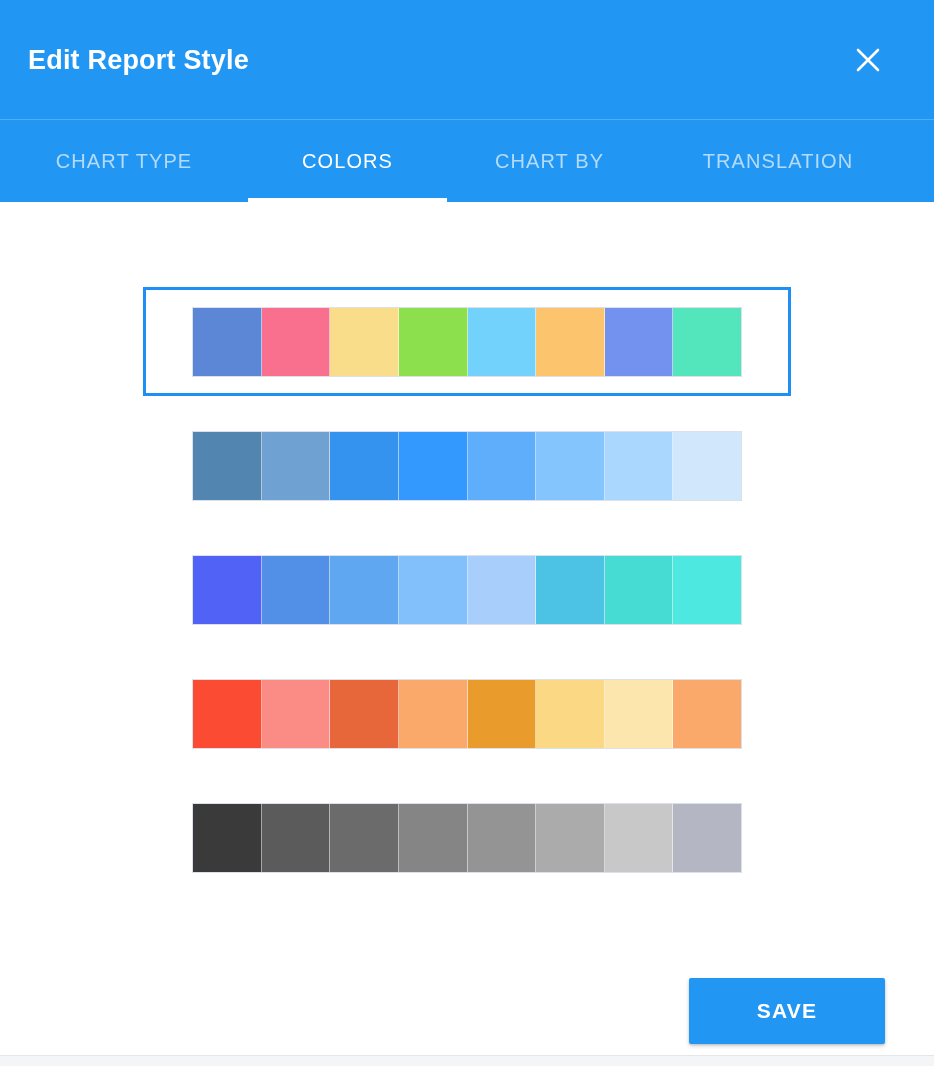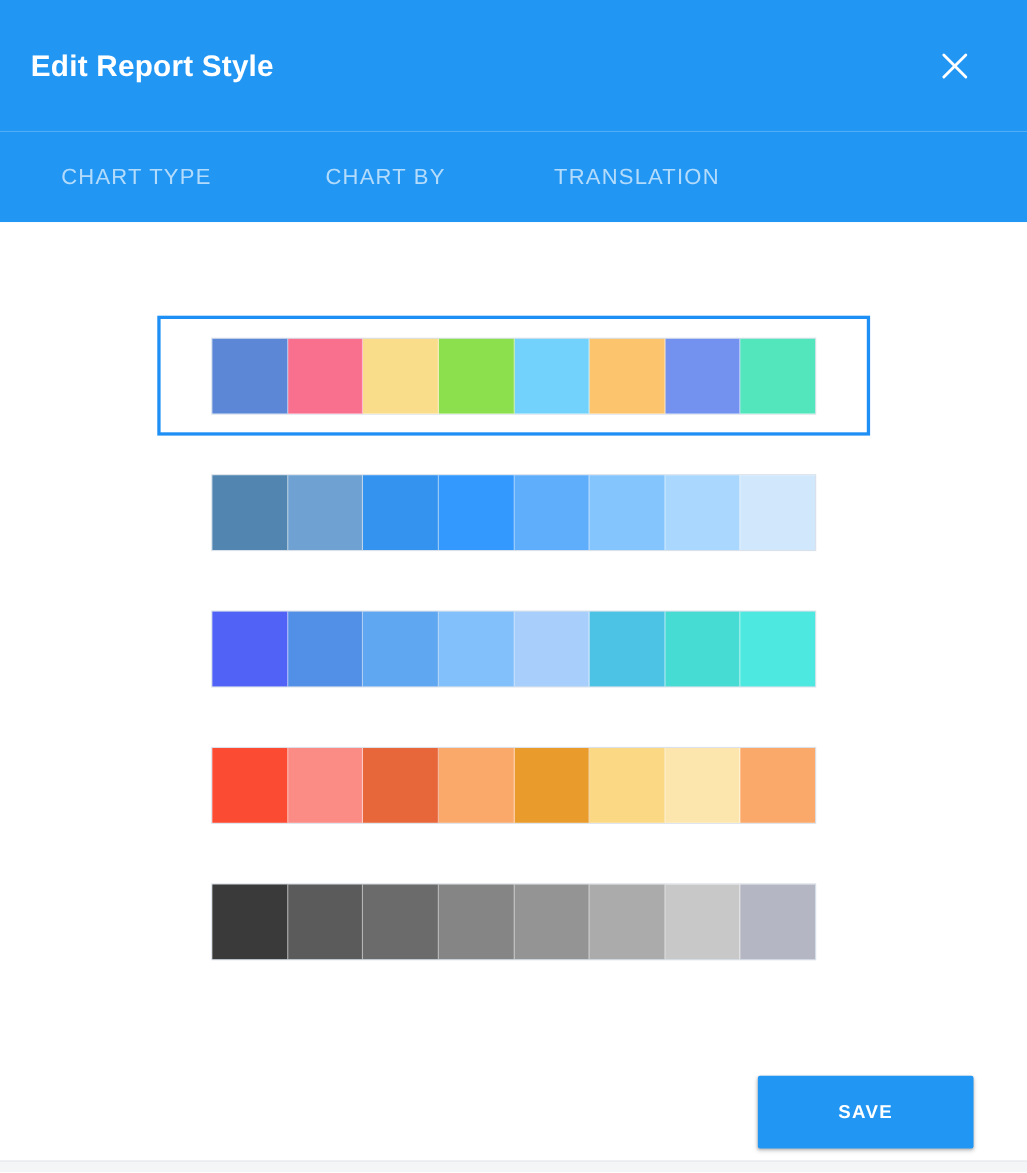--- a/index.html
+++ b/index.html
@@ -152,21 +152,21 @@
     justify-content: flex-end;
     padding-right: 49px;
     position: relative;
   }
 
   .save-btn {
     width: 196px;
     height: 66px;
     background: #2196F3;
     color: #ffffff;
-    font-size: 17px;
+    font-size: 21px;
     font-weight: bold;
     letter-spacing: 1.2px;
     border: none;
     border-radius: 2px;
     display: flex;
     align-items: center;
     justify-content: center;
     cursor: pointer;
     box-shadow: 0 2px 4px rgba(0,0,0,0.18), 0 1px 2px rgba(0,0,0,0.12);
     font-family: "Liberation Sans", "DejaVu Sans", sans-serif;
@@ -193,20 +193,23 @@
         <line x1="5" y1="5" x2="25" y2="25" stroke="#ffffff" stroke-width="2.6" stroke-linecap="round"></line>
         <line x1="25" y1="5" x2="5" y2="25" stroke="#ffffff" stroke-width="2.6" stroke-linecap="round"></line>
       </svg>
     </div>
     <div class="titlebar-divider"></div>
   </div>
 
   <div class="tabbar">
     <div class="tab tab-chart">
       <span>CHART TYPE</span>
+    </div>
+    <div class="tab tab-colors active">
+      <span>COLORS</span>
     </div>
     <div class="tab tab-group">
       <span>CHART BY</span>
     </div>
     <div class="tab tab-trans">
       <span>TRANSLATION</span>
     </div>
   </div>
 
   <div class="body">

